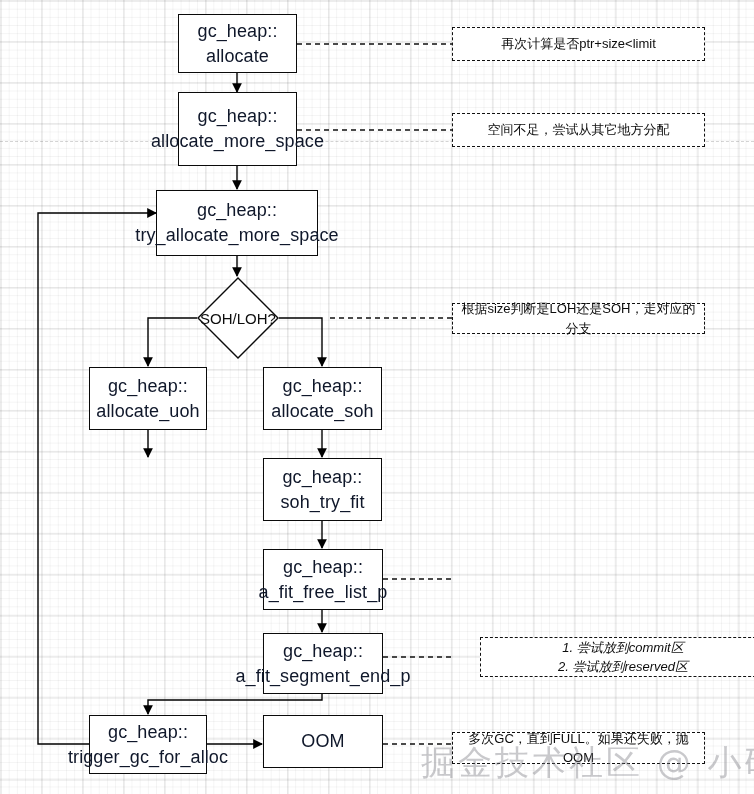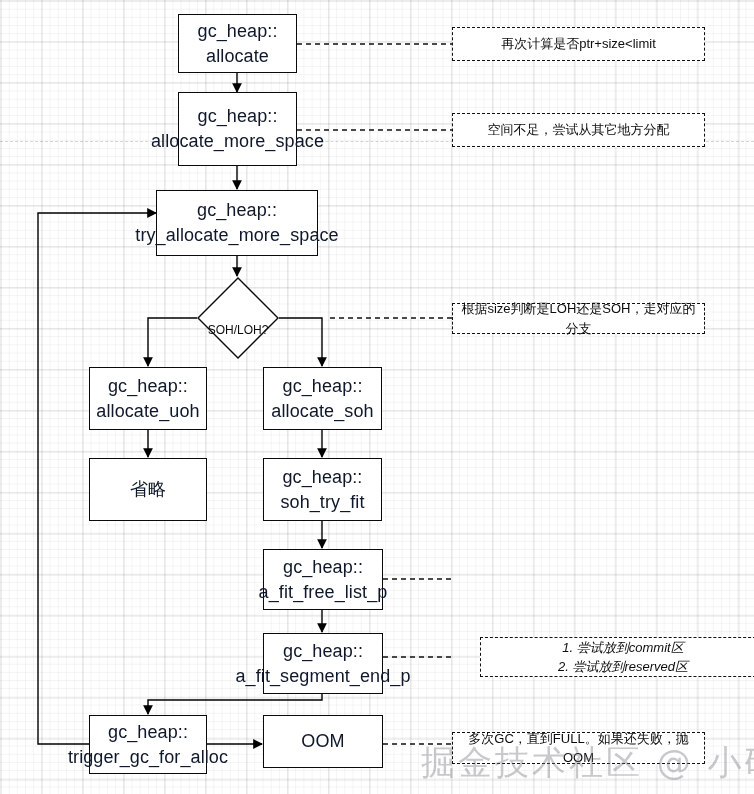--- a/index.html
+++ b/index.html
@@ -65,27 +65,27 @@
     color: #0d0d0d;
     white-space: pre-line;
     padding: 1px 6px;
   }
   .diamond-wrap {
     position: absolute;
   }
   .diamond-label {
     position: absolute;
     left: 0;
-    top: 12px;
+    top: 0;
     width: 100%;
     height: 100%;
     display: flex;
     align-items: center;
     justify-content: center;
-    font-size: 12px;
+    font-size: 15px;
     color: #0d0d0d;
     pointer-events: none;
   }
   .hline-guide {
     position: absolute;
     left: 0;
     width: 754px;
     height: 0;
     border-top: 1px dashed rgba(0,0,0,0.17);
   }
@@ -149,21 +149,20 @@
   <div class="diamond-wrap" style="left:197px; top:277px; width:82px; height:82px;">
     <svg width="82" height="82" viewBox="0 0 82 82" xmlns="http://www.w3.org/2000/svg">
       <polygon points="41,1 81,41 41,81 1,41" fill="#ffffff" stroke="#0a0a0a" stroke-width="1.4"></polygon>
     </svg>
     <div class="diamond-label">SOH/LOH?</div>
   </div>
 
   <div class="node" style="left:89px; top:367px; width:118px; height:63px;">gc_heap::
 allocate_uoh</div>
 
-  <div class="node" style="left:89px; top:458px; width:118px; height:63px;">省略</div>
 
   <div class="node" style="left:263px; top:367px; width:119px; height:63px;">gc_heap::
 allocate_soh</div>
 
   <div class="node" style="left:263px; top:458px; width:119px; height:63px;">gc_heap::
 soh_try_fit</div>
 
   <div class="node" style="left:263px; top:549px; width:120px; height:61px;">gc_heap::
 a_fit_free_list_p</div>
 

